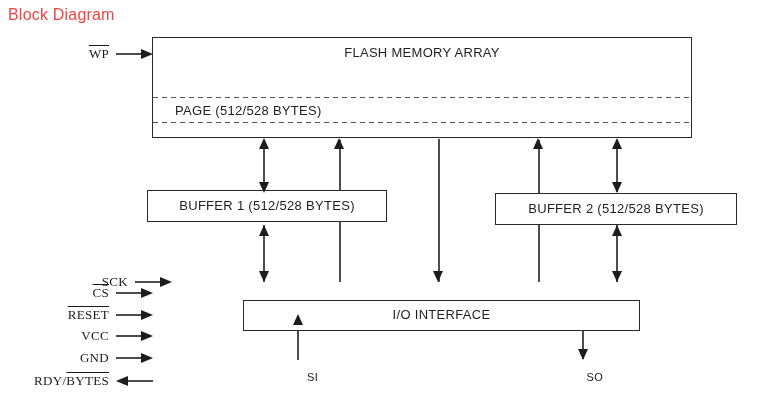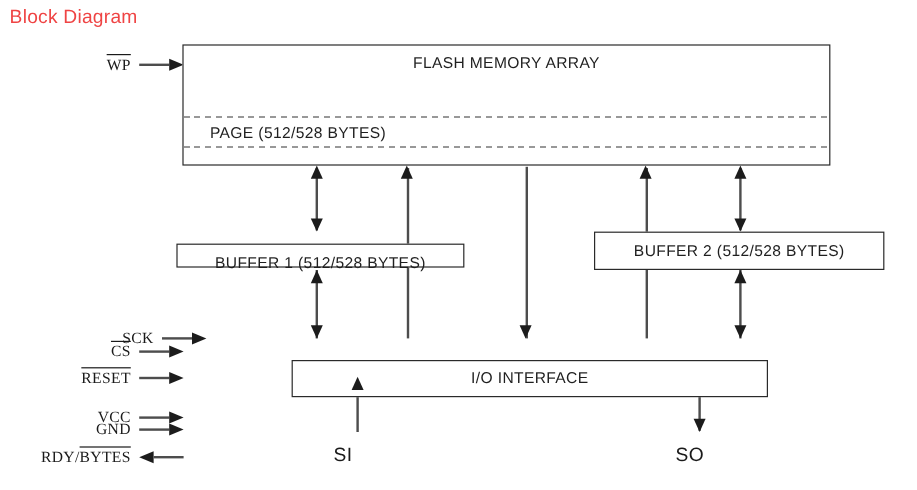--- a/index.html
+++ b/index.html
@@ -18,21 +18,21 @@
     position:absolute;border:1.5px solid #2a2a2a;background:#ffffff;
     box-sizing:border-box;z-index:2;font-size:13px;letter-spacing:.3px;color:#1f1f1f;
   }
   .flash{left:152px;top:37px;width:540px;height:101px;padding-left:24px;}
   .flash-label{position:absolute;left:0;right:0;top:7px;text-align:center;}
   .dash{position:absolute;left:0;right:0;height:1px;
     background:repeating-linear-gradient(90deg,#555 0 5px,transparent 5px 9px);}
   .dash1{top:59px;}
   .dash2{top:84px;}
   .page-label{position:absolute;left:6px;top:62px;height:22px;line-height:22px;margin-left:16px;}
-  .buffer1{left:147px;top:203px;width:240px;height:20px;line-height:29px;text-align:center;}
+  .buffer1{left:147px;top:190px;width:240px;height:32px;line-height:29px;text-align:center;}
   .buffer2{left:495px;top:193px;width:242px;height:32px;line-height:29px;text-align:center;}
   .io{left:243px;top:300px;width:397px;height:31px;line-height:28px;text-align:center;}
   
   .vline{position:absolute;width:2px;background:#4d4d4d;z-index:1;}
   .hline{display:inline-block;height:2px;background:#4d4d4d;}
   
   .ah{position:absolute;width:0;height:0;z-index:3;}
   .ah.up{border-left:5px solid transparent;border-right:5px solid transparent;border-bottom:11px solid #1c1c1c;}
   .ah.down{border-left:5px solid transparent;border-right:5px solid transparent;border-top:11px solid #1c1c1c;}
   .arr-r{display:inline-block;width:0;height:0;border-top:5px solid transparent;border-bottom:5px solid transparent;border-left:12px solid #1c1c1c;}
@@ -40,21 +40,21 @@
   
   .sig{
     position:absolute;left:0;width:153px;height:16px;display:flex;
     align-items:center;justify-content:flex-end;font-size:13px;letter-spacing:.3px;font-family:Liberation Serif, serif;
   }
   .sig .lbl{white-space:nowrap;margin-right:7px;}
   .sig .hline{width:25px;}
   .ov{text-decoration:overline;}
   .ov:empty{display:none;}
   
-  .pin-label{position:absolute;top:371px;width:40px;text-align:left;font-size:16px;letter-spacing:.3px;}
+  .pin-label{position:absolute;top:371px;width:40px;text-align:right;font-size:11px;letter-spacing:.3px;}
 </style>
 </head>
 <body>
 
 <div class="stage">
 
   <div class="title">Block Diagram</div>
 
   <div class="vline" style="left:263px;top:140px;height:52px;"></div>
   <div class="vline" style="left:263px;top:225px;height:57px;"></div>
@@ -105,21 +105,21 @@
   <div class="sig" style="top:307px;">
     <span class="lbl"><span></span><span class="ov">RESET</span></span>
     <span class="hline"></span>
       <span class="arr-r"></span>
   </div>
   <div class="sig" style="top:285px;">
     <span class="lbl"><span></span><span class="ov">CS</span></span>
     <span class="hline"></span>
       <span class="arr-r"></span>
   </div>
-  <div class="sig" style="top:328px;margin-top:12px;">
+  <div class="sig" style="top:328px;">
     <span class="lbl"><span>VCC</span></span>
     <span class="hline"></span>
       <span class="arr-r"></span>
   </div>
   <div class="sig" style="top:350px;">
     <span class="lbl"><span>GND</span></span>
     <span class="hline"></span>
       <span class="arr-r"></span>
   </div>
   <div class="sig" style="top:373px;">

